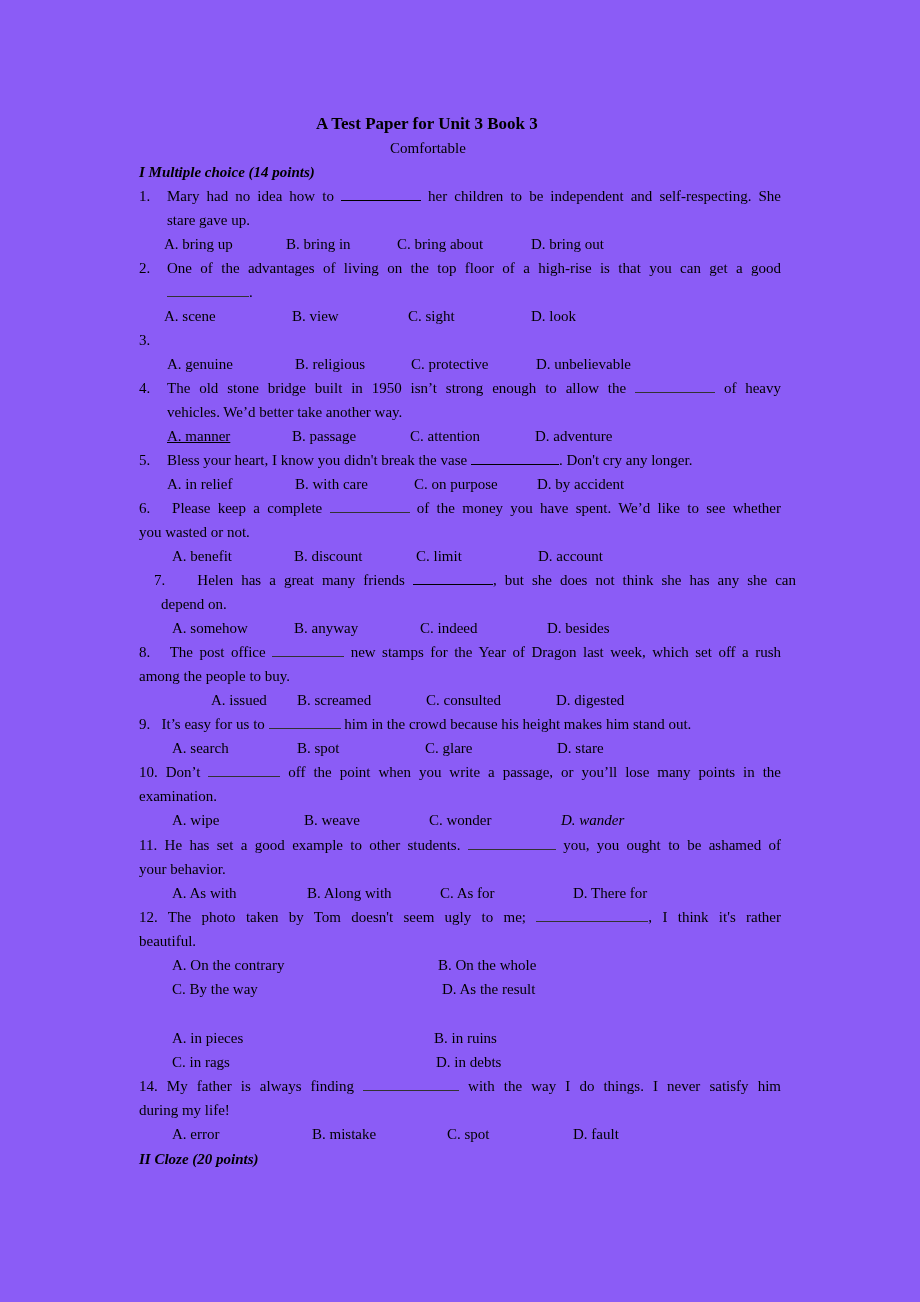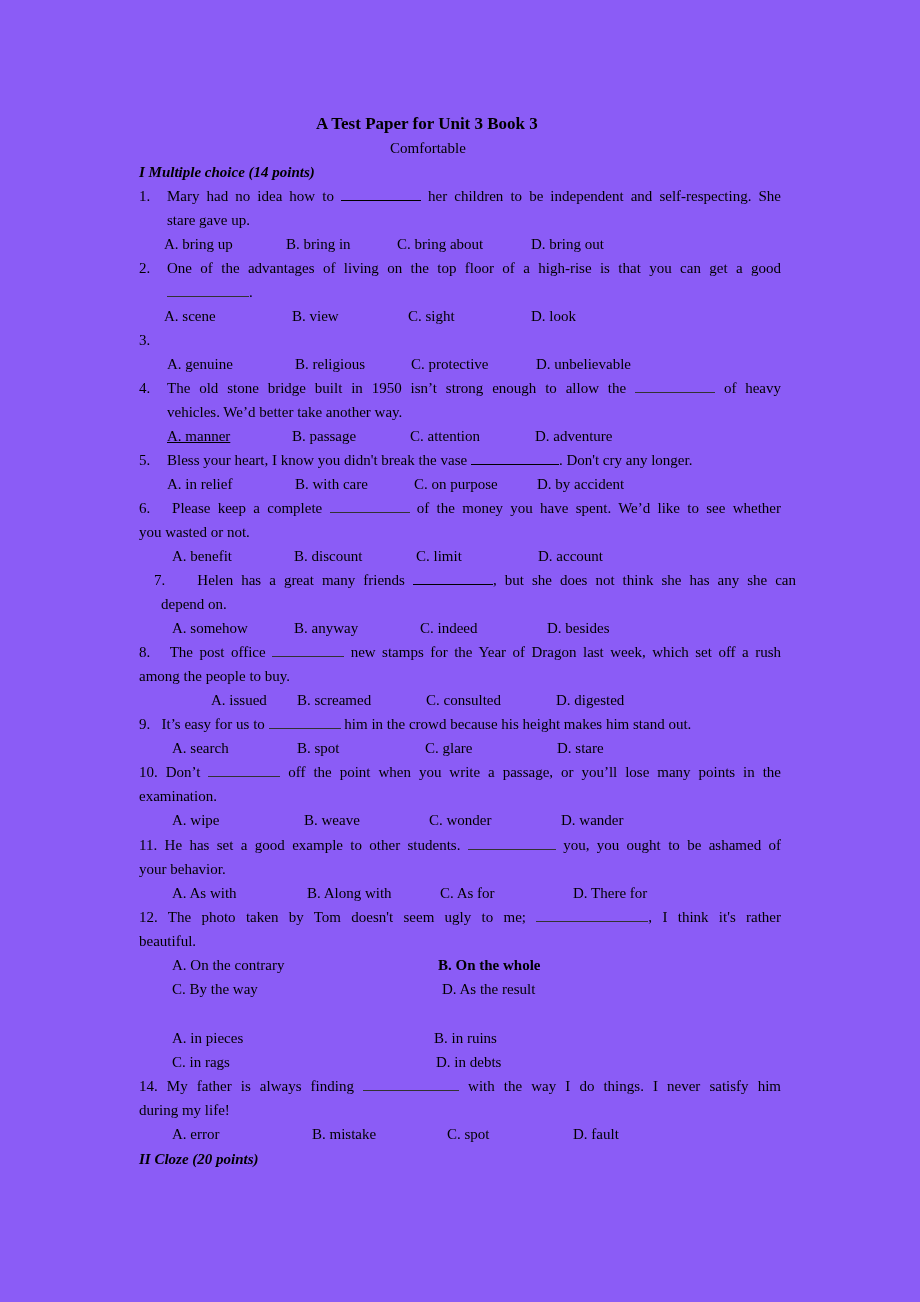--- a/index.html
+++ b/index.html
@@ -85,33 +85,33 @@
   <div class="ln" style="left:172px; top:739px;">A. search</div>
   <div class="ln" style="left:297px; top:739px;">B. spot</div>
   <div class="ln" style="left:425px; top:739px;">C. glare</div>
   <div class="ln" style="left:557px; top:739px;">D. stare</div>
 
   <div class="ln justw" style="left:139px; top:763px;"><span>10.</span> <span>Don’t</span> <span class="blank" style="width:72px"></span> <span>off the point when you write a passage, or you’ll lose many points in the</span></div>
   <div class="ln" style="left:139px; top:787px;">examination.</div>
   <div class="ln" style="left:172px; top:811px;">A. wipe</div>
   <div class="ln" style="left:304px; top:811px;">B. weave</div>
   <div class="ln" style="left:429px; top:811px;">C. wonder</div>
-  <div class="ln" style="left:561px; top:811px;">D. wander</div>
+  <div class="ln" style="left:561px; top:811px;font-style:italic;">D. wander</div>
 
   <div class="ln justw" style="left:139px; top:836px;"><span>11.</span> <span>He has set a good example to other students.</span> <span class="blank" style="width:88px"></span> <span>you, you ought to be ashamed of</span></div>
   <div class="ln" style="left:139px; top:860px;">your behavior.</div>
   <div class="ln" style="left:172px; top:884px;">A. As with</div>
   <div class="ln" style="left:307px; top:884px;">B. Along with</div>
   <div class="ln" style="left:440px; top:884px;">C. As for</div>
   <div class="ln" style="left:573px; top:884px;">D. There for</div>
 
   <div class="ln justw" style="left:139px; top:908px;"><span>12.</span> <span>The photo taken by Tom doesn't seem ugly to me;</span> <span class="blank" style="width:112px"></span><span>, I think it's rather</span></div>
   <div class="ln" style="left:139px; top:932px;">beautiful.</div>
   <div class="ln" style="left:172px; top:956px;">A. On the contrary</div>
-  <div class="ln" style="left:438px; top:956px;font-weight:bold;">B. On the whole</div>
+  <div class="ln" style="left:438px; top:956px;">B. On the whole</div>
   <div class="ln" style="left:172px; top:980px;">C. By the way</div>
   <div class="ln" style="left:442px; top:980px;">D. As the result</div>
 
   <div class="ln" style="left:172px; top:1029px;">A. in pieces</div>
   <div class="ln" style="left:434px; top:1029px;">B. in ruins</div>
   <div class="ln" style="left:172px; top:1053px;">C. in rags</div>
   <div class="ln" style="left:436px; top:1053px;">D. in debts</div>
 
   <div class="ln justw" style="left:139px; top:1077px;"><span>14.</span> <span>My father is always finding</span> <span class="blank" style="width:96px"></span> <span>with the way I do things. I never satisfy him</span></div>
   <div class="ln" style="left:139px; top:1101px;">during my life!</div>

